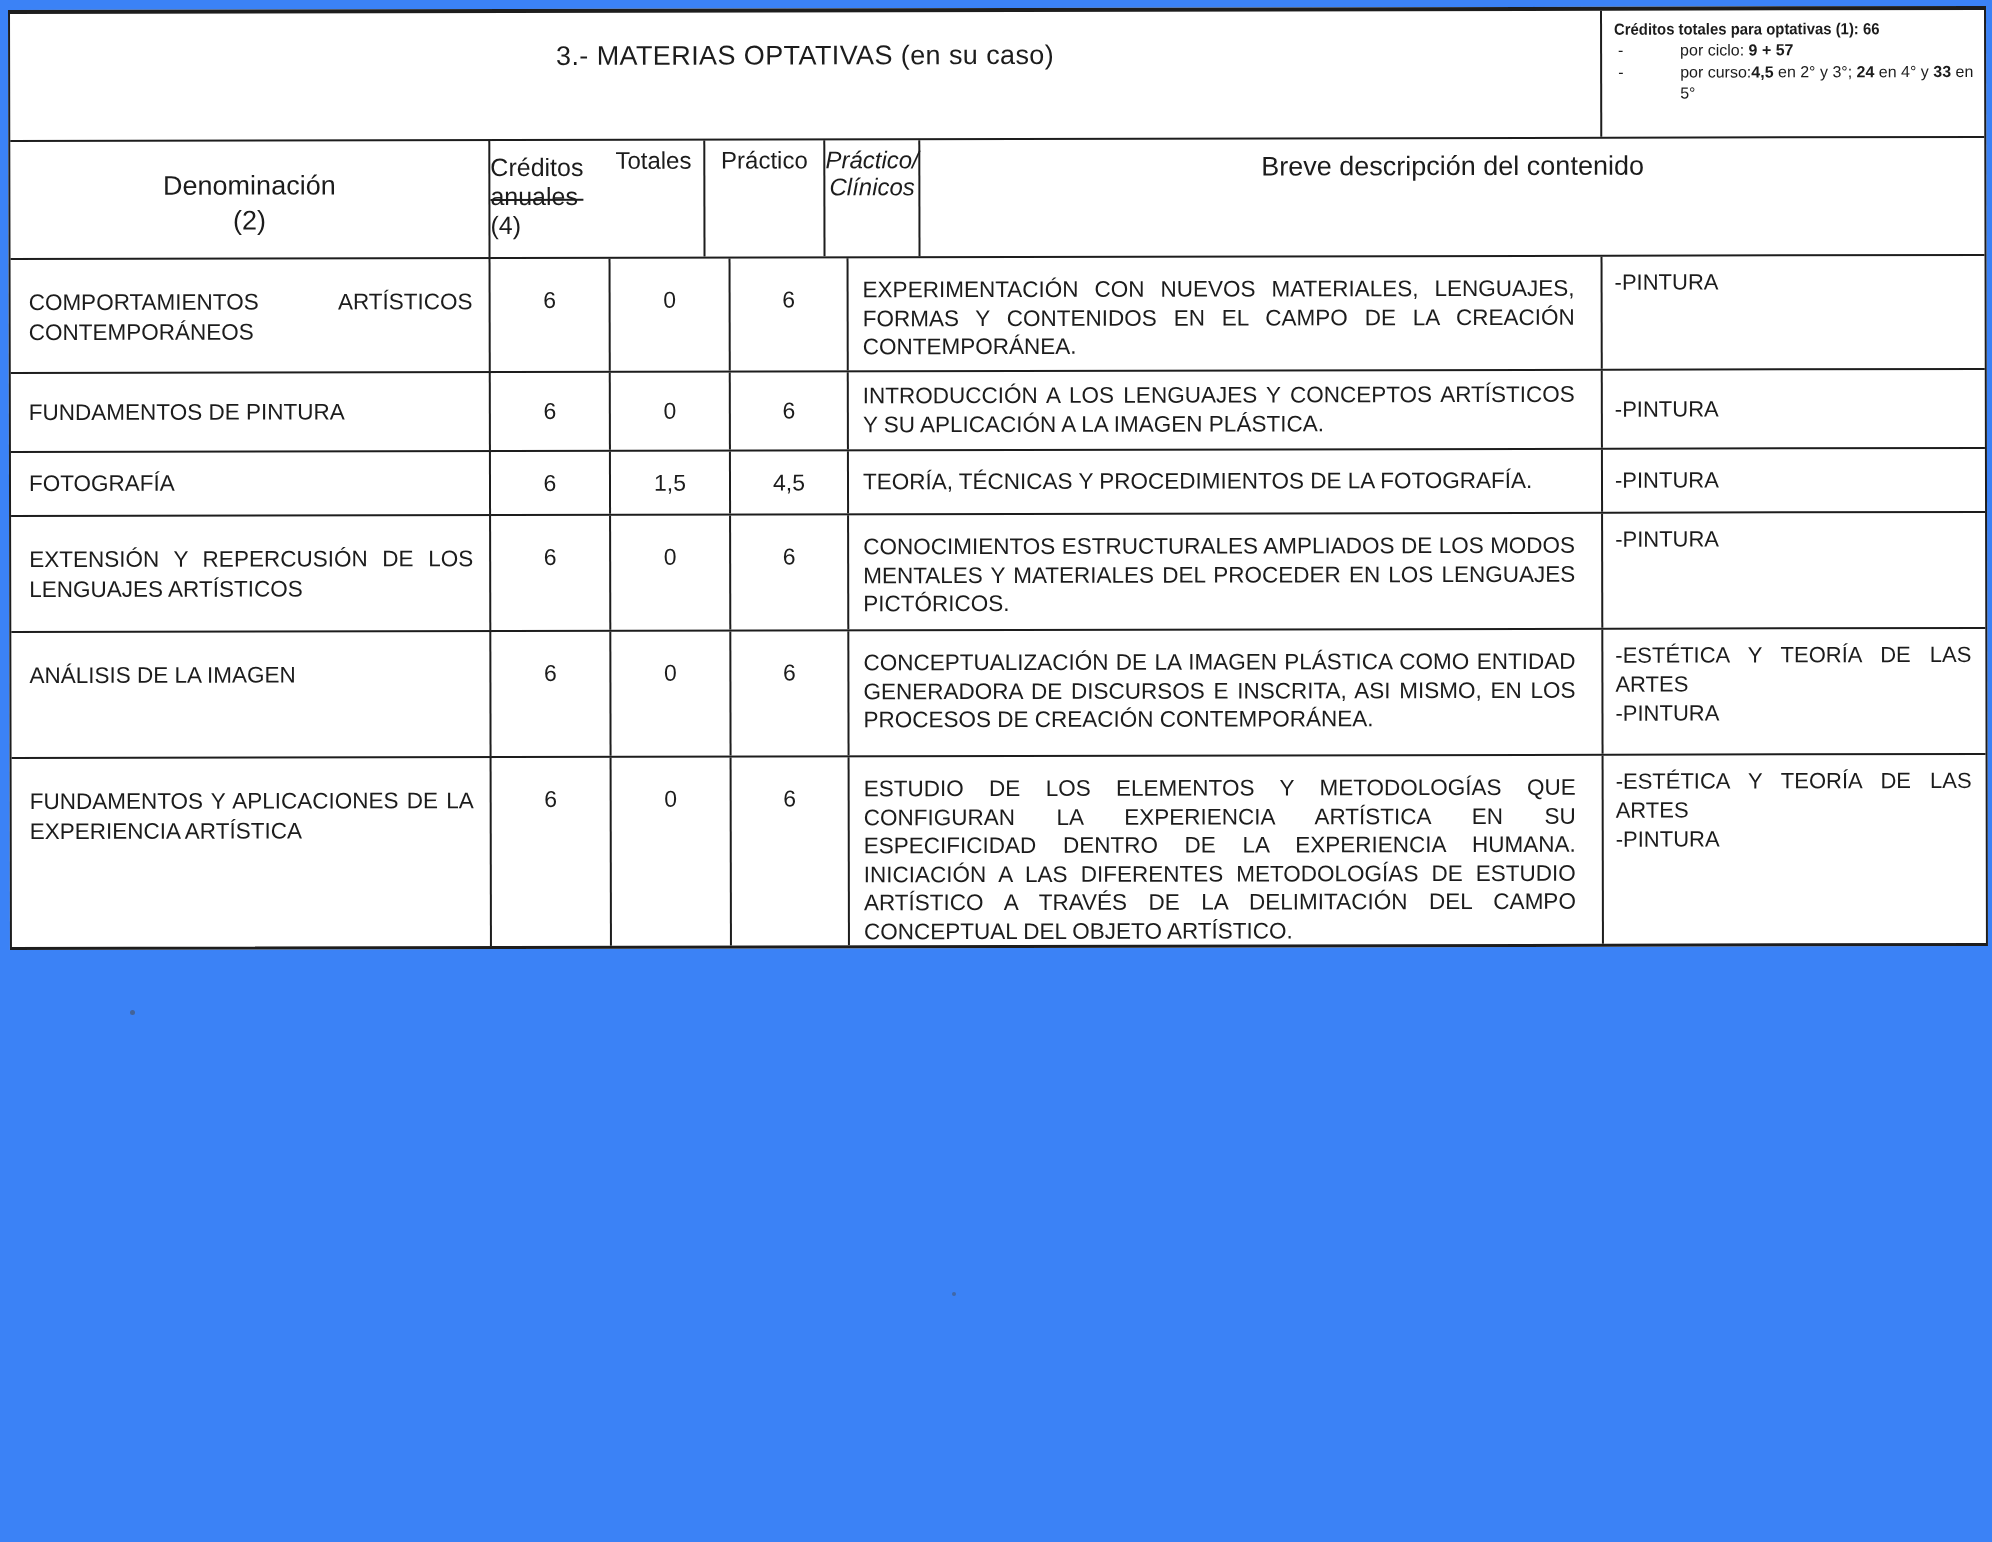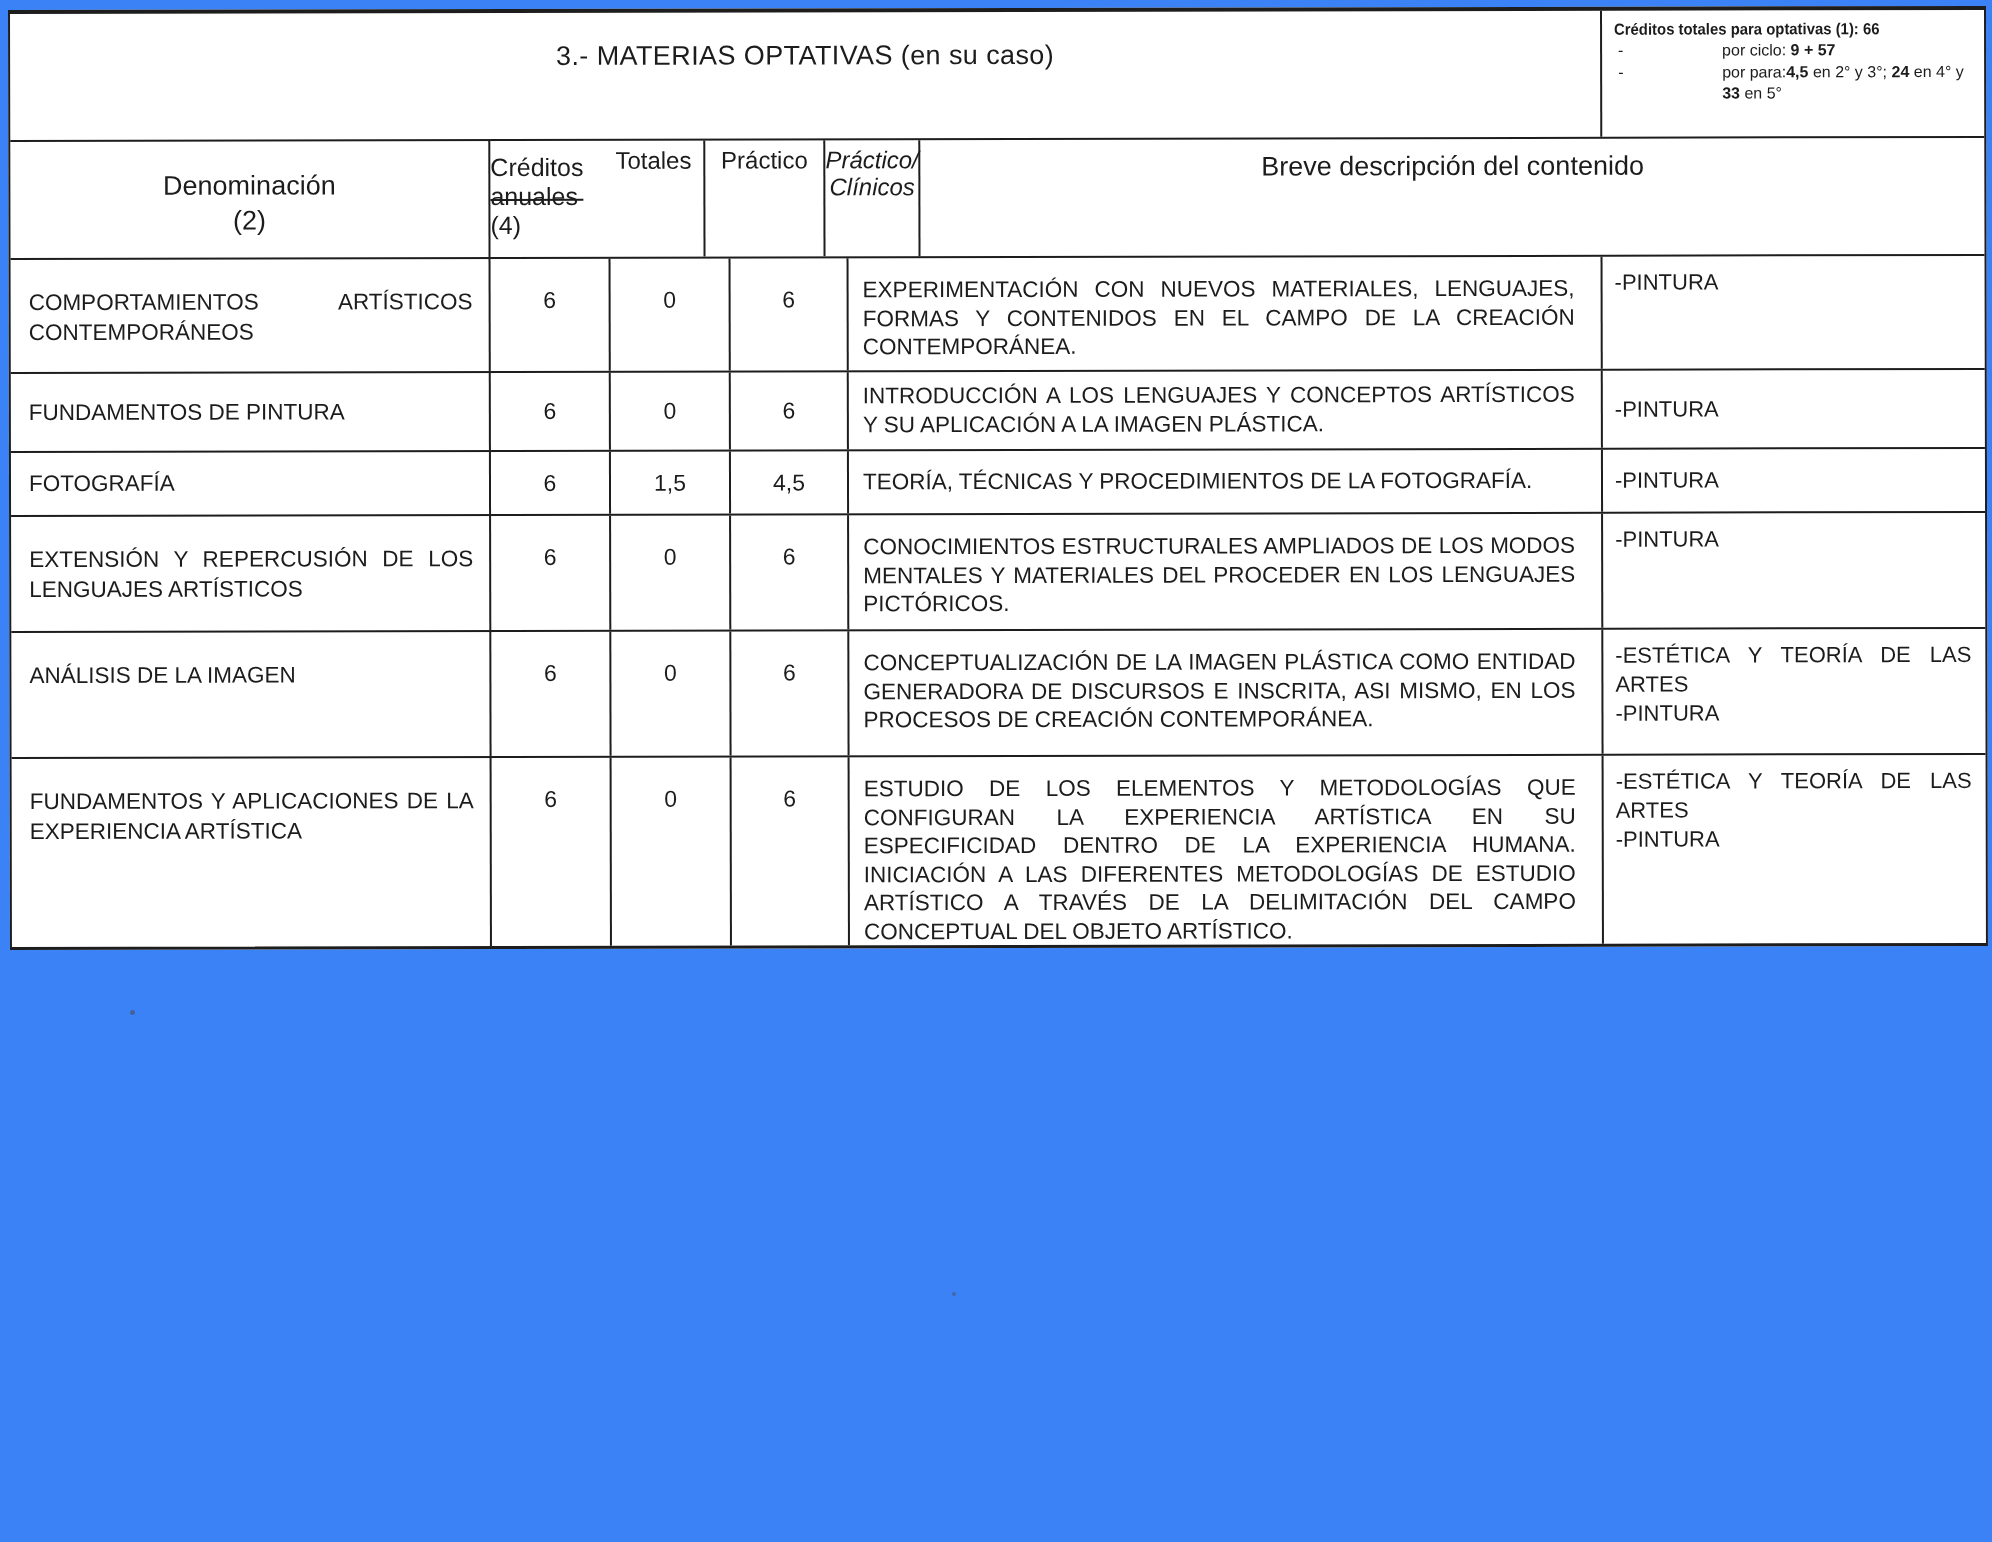--- a/index.html
+++ b/index.html
@@ -18,21 +18,21 @@
   .row .cell:first-child{border-left:none;}
 
   
   .title-row{height:126px;}
   .title-cell{flex:1;display:flex;justify-content:center;align-items:flex-start;padding-top:28px;}
   .title-text{font-size:27px;letter-spacing:.4px;}
   .credits-cell{flex:0 0 384px;padding:8px 8px 4px 12px;line-height:1.33;font-size:16px;}
   .cb-heading{font-weight:700;white-space:nowrap;transform:scaleX(.93);transform-origin:left center;}
   .cb-item{display:flex;}
   .cb-dash{flex:0 0 62px;padding-left:4px;}
-  .cb-text{flex:1;margin-left:42px;}
+  .cb-text{flex:1;}
   .cb-b{font-weight:700;}
 
   
   .header-row{height:118px;}
   .denom-head{flex:0 0 478px;display:flex;flex-direction:column;justify-content:center;align-items:center;
     font-size:27px;line-height:1.3;padding-top:8px;}
   .credits-group{flex:0 0 358px;display:flex;flex-direction:row;border-left:2px solid #1d1d1d;box-sizing:border-box;}
   .ca-top{height:60px;box-sizing:border-box;display:flex;justify-content:center;align-items:flex-start;
     padding-top:12px;font-size:25px;border-bottom:2px solid #1d1d1d;}
   .ca-bottom{flex:1;display:flex;}
@@ -76,21 +76,21 @@
         <span class="title-text">3.- MATERIAS OPTATIVAS (en su caso)</span>
       </div>
       <div class="cell credits-cell">
         <div class="cb-heading">Créditos totales para optativas (1): 66</div>
         <div class="cb-item">
           <span class="cb-dash">-</span>
           <span class="cb-text"><span>por ciclo: </span><span class="cb-b">9 + 57</span></span>
         </div>
         <div class="cb-item">
           <span class="cb-dash">-</span>
-          <span class="cb-text"><span>por para:</span><span class="cb-b">4,5</span><span> en 2° y 3°; </span><span class="cb-b">24</span><span> en 4° y </span><span class="cb-b">33</span><span> en 5°</span></span>
+          <span class="cb-text"><span>por curso:</span><span class="cb-b">4,5</span><span> en 2° y 3°; </span><span class="cb-b">24</span><span> en 4° y </span><span class="cb-b">33</span><span> en 5°</span></span>
         </div>
       </div>
     </div>
 
     <div class="row header-row">
       <div class="cell denom-head">
         <span>Denominación</span>
         <span>(2)</span>
       </div>
       <div class="credits-group">

